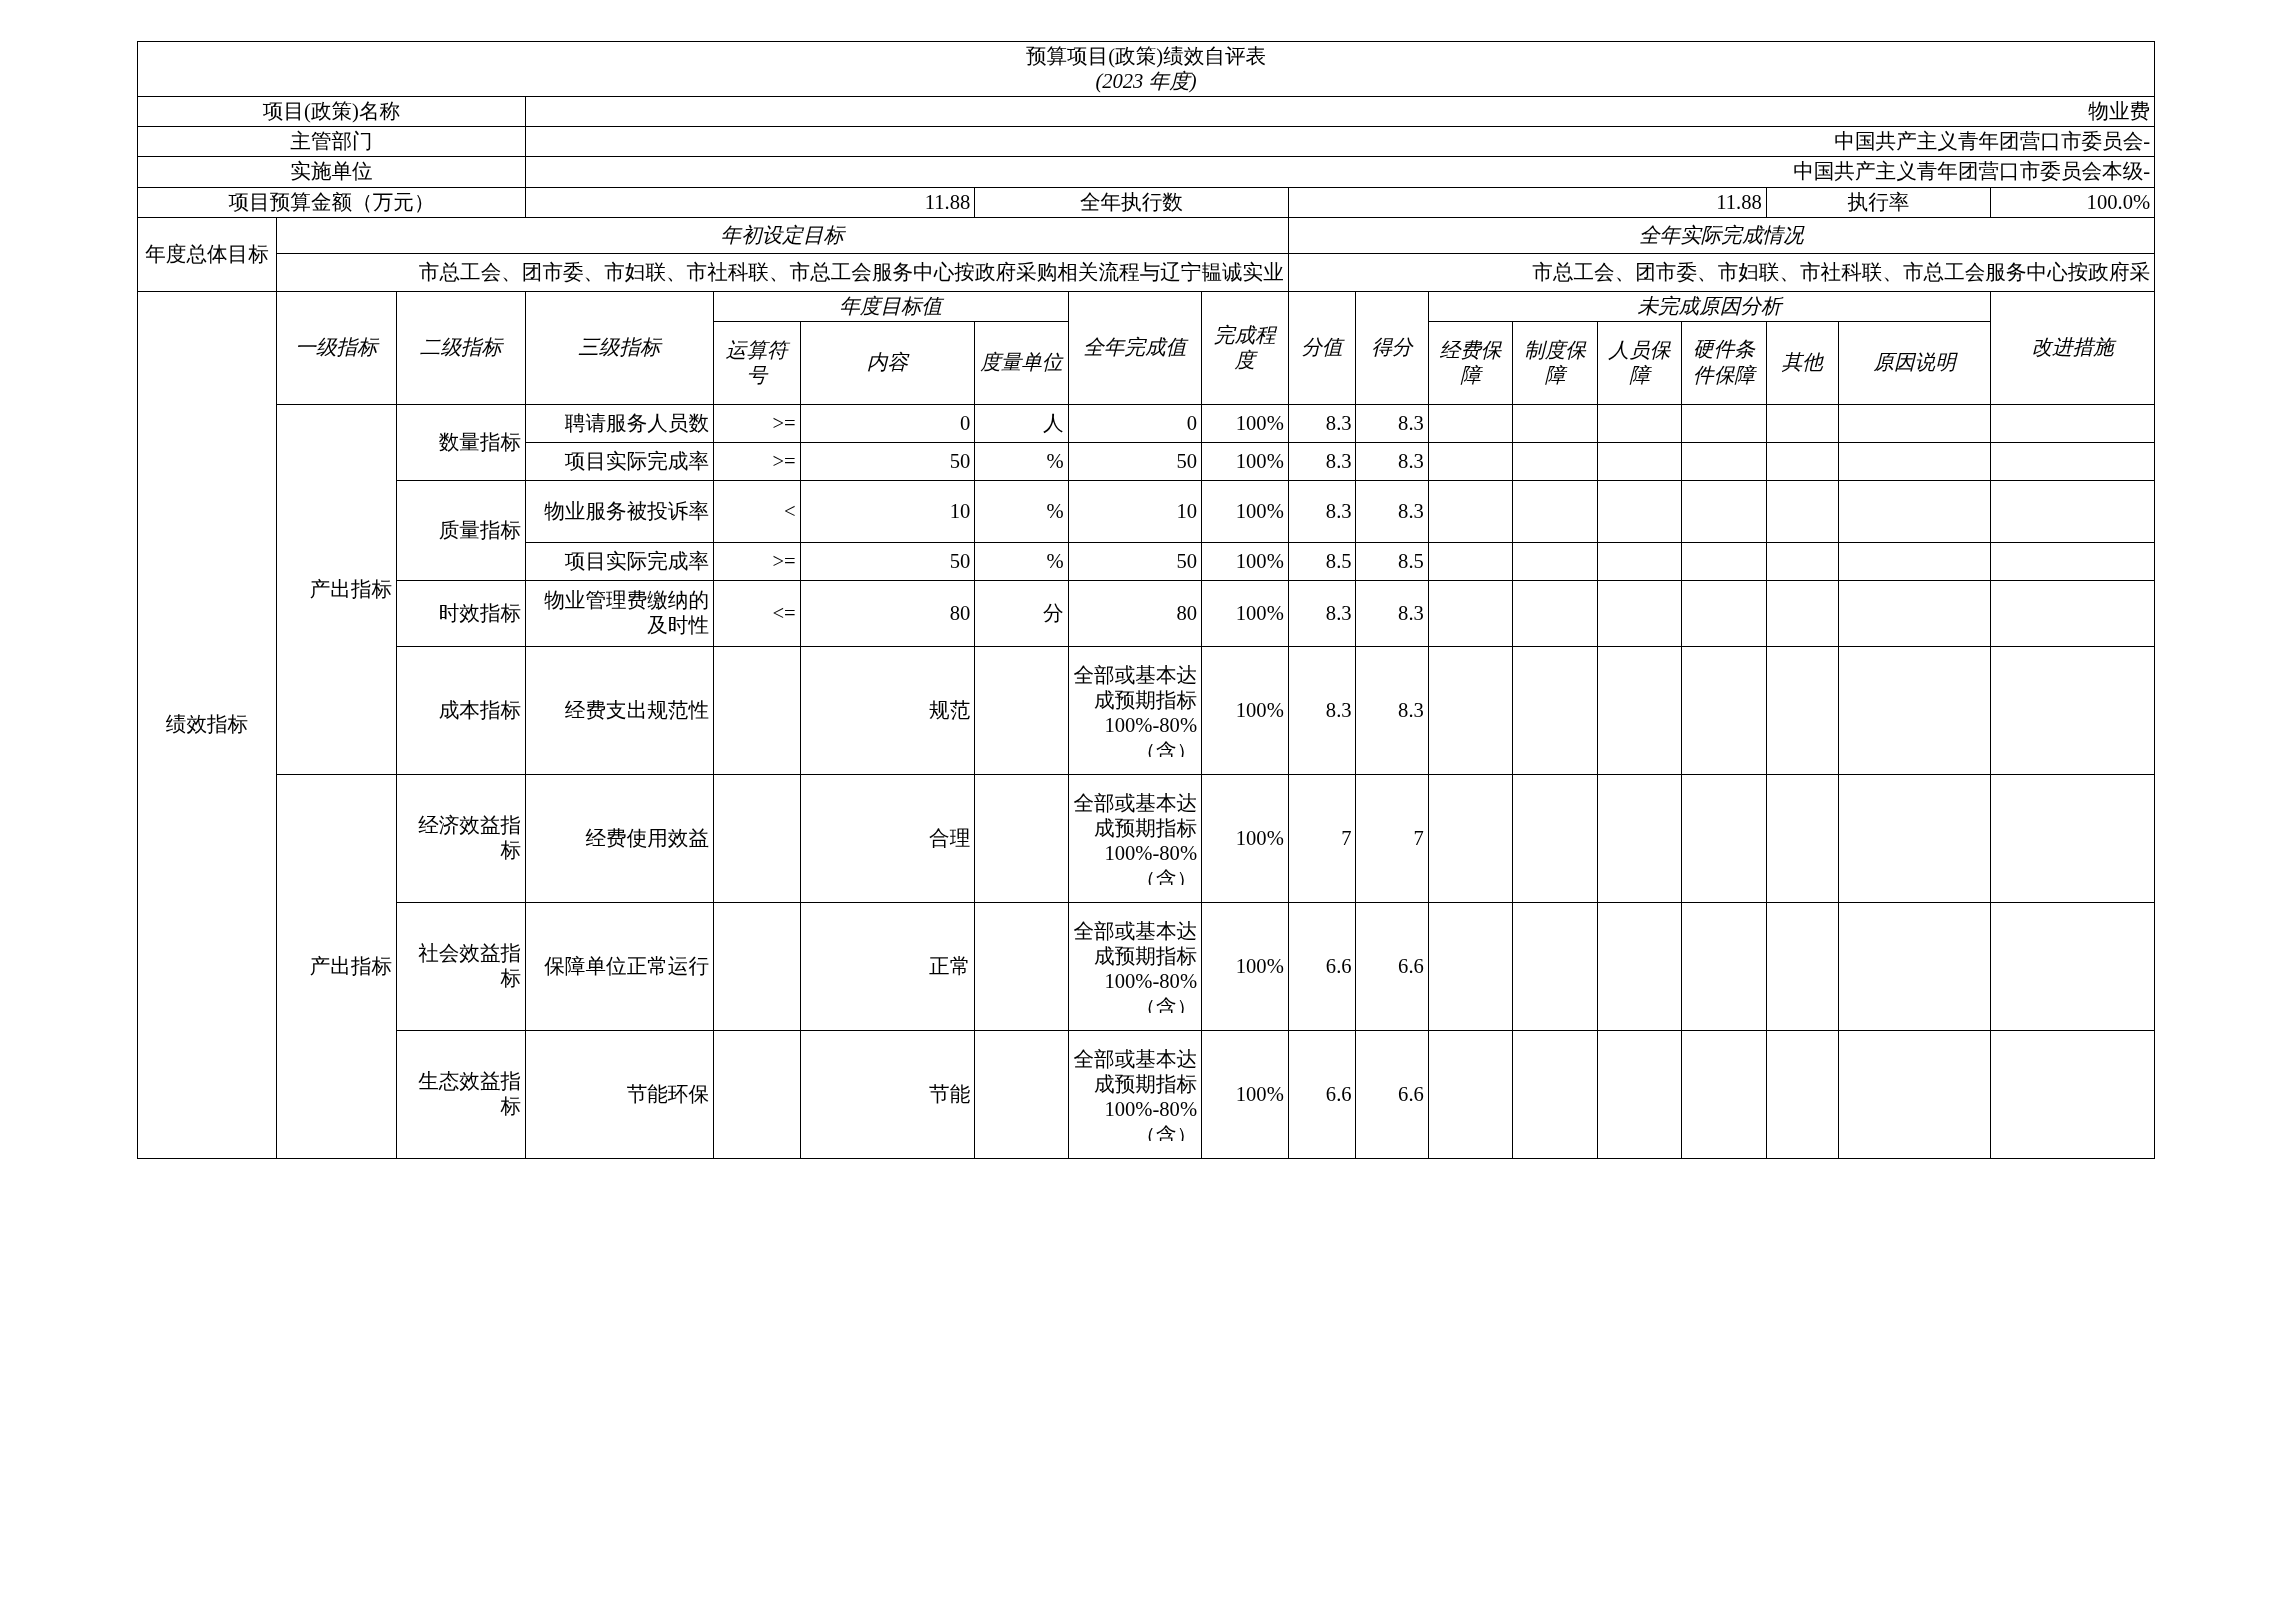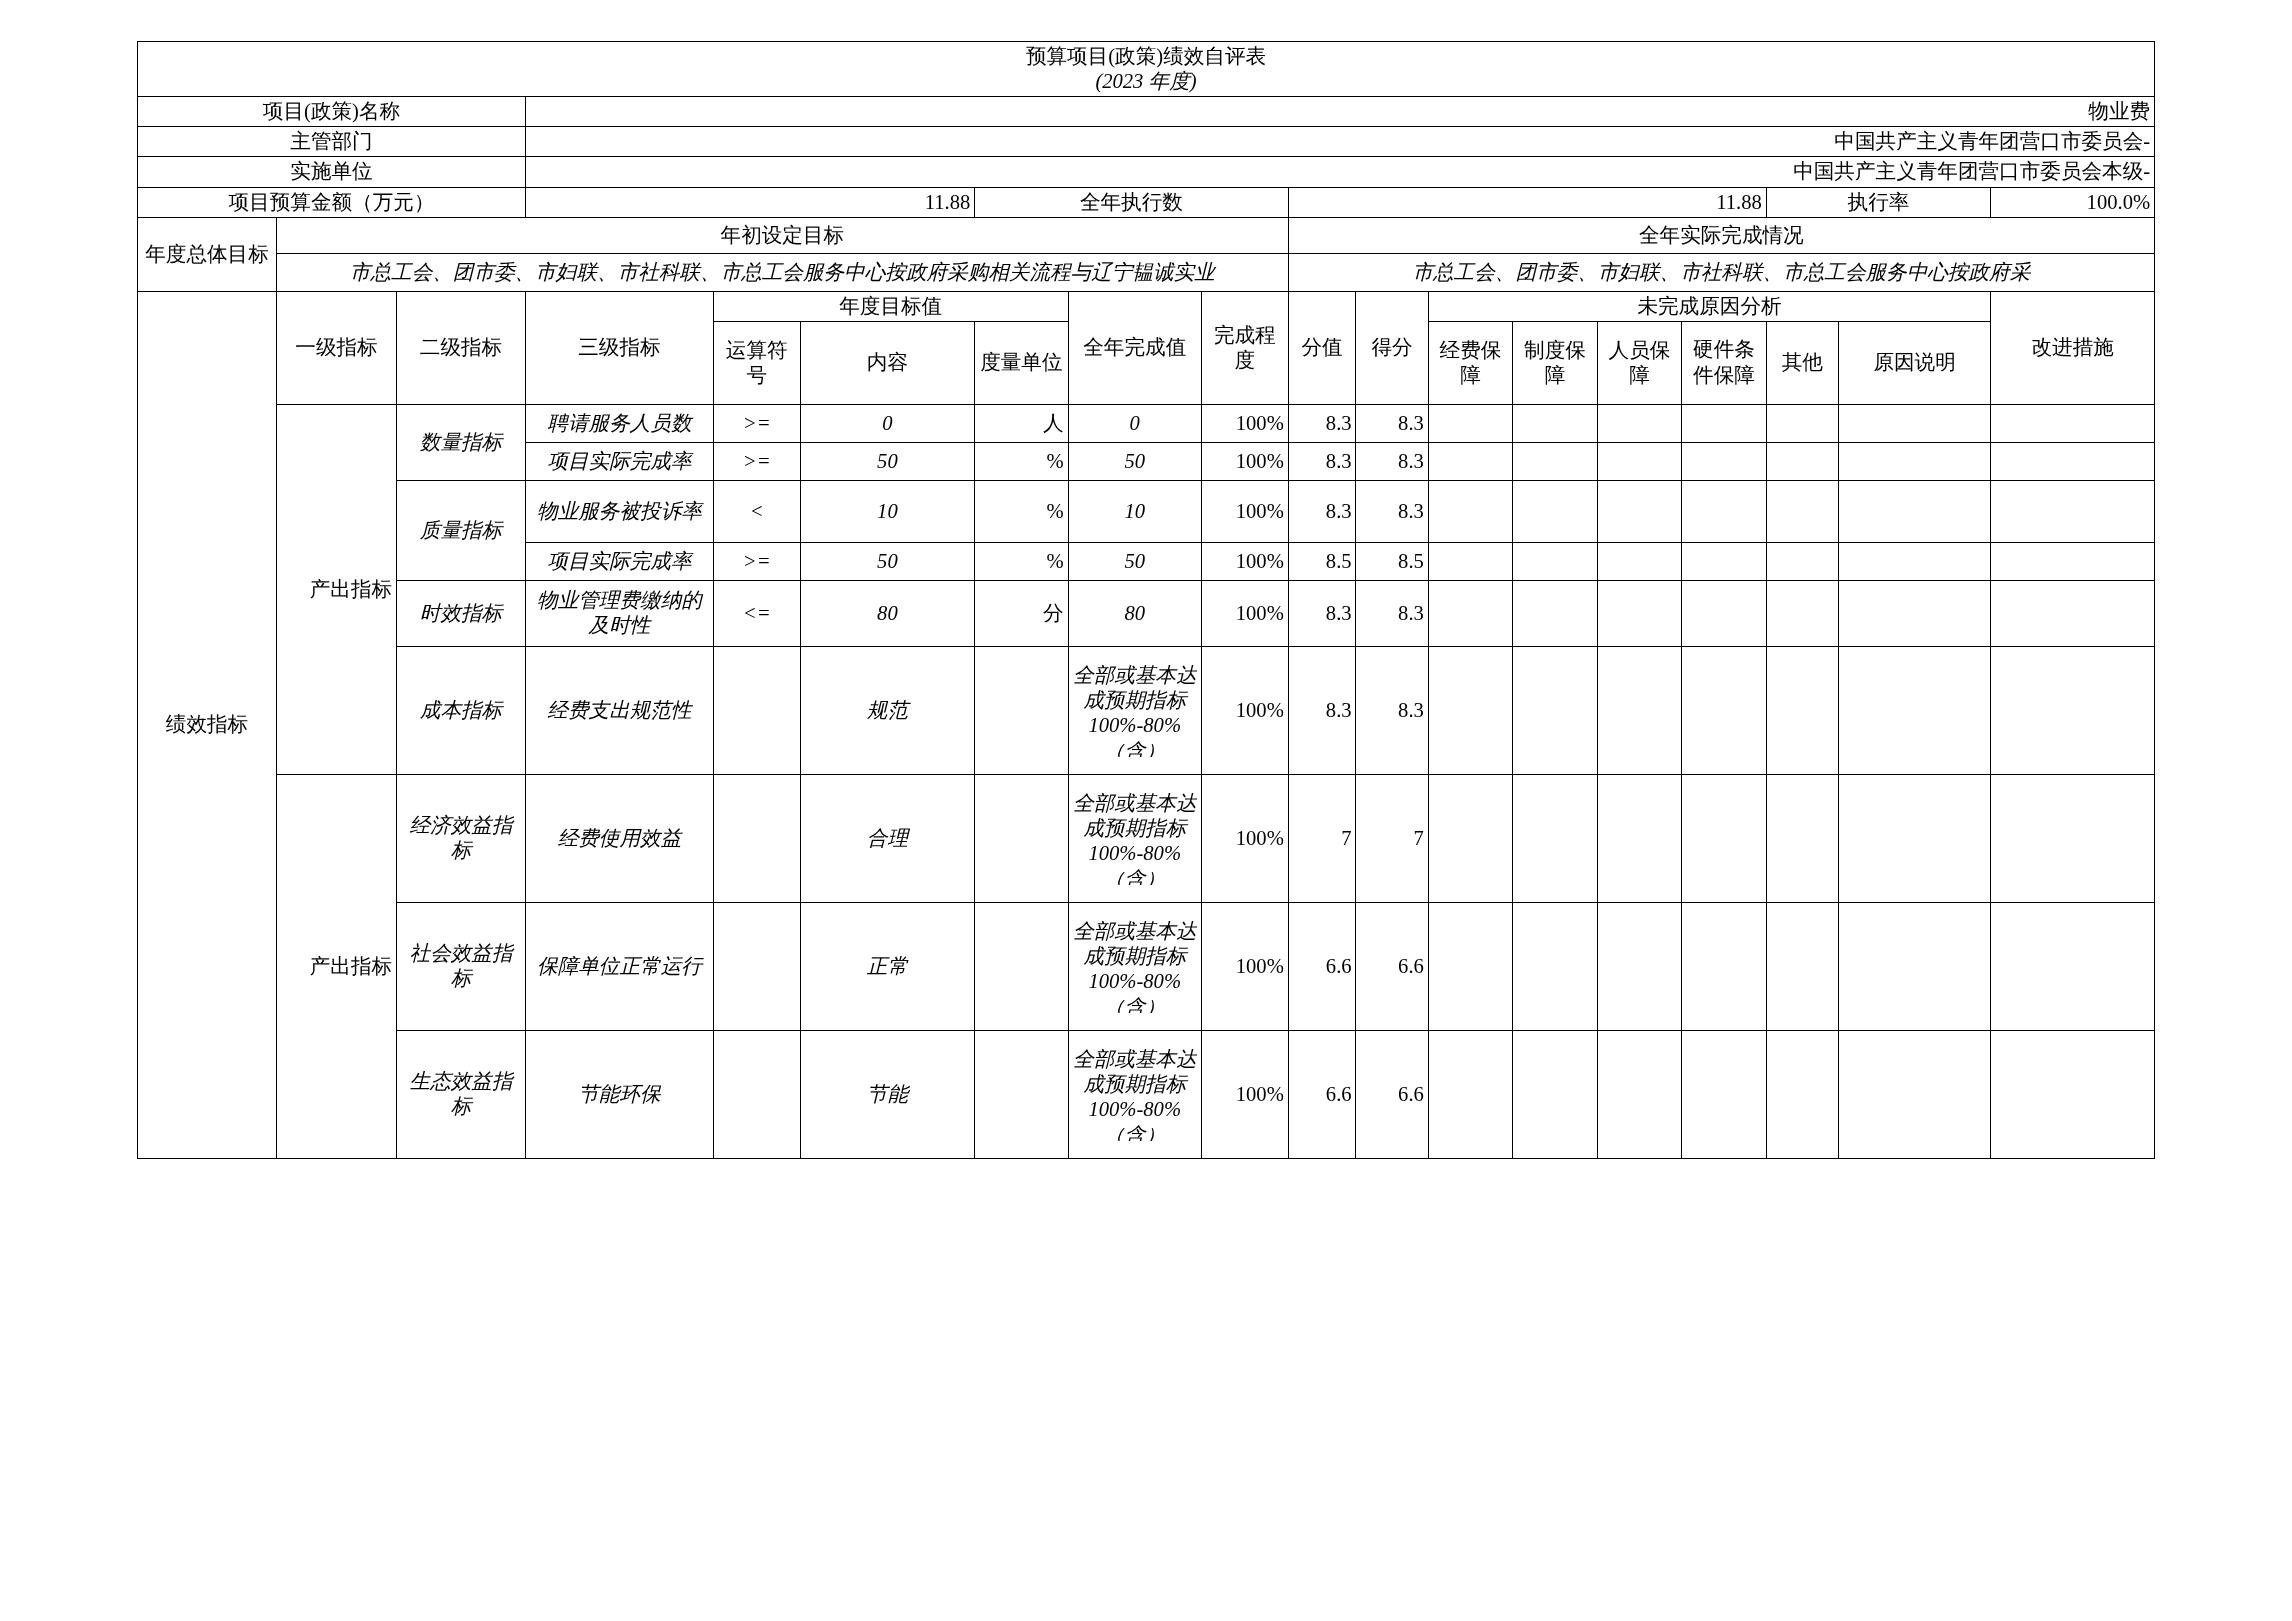--- a/index.html
+++ b/index.html
@@ -43,27 +43,28 @@
     padding: 13.7px 0 9.8px 0;
     line-height: 1.45;
   }
   .title-cell .t2 { display:block;font-style:italic; }
   .lbl {
     text-align: center;
     font-weight: bold;
     font-size: 21.6px;
   }
   .ctr { text-align: right; }
-  .left { text-align: center; font-style: italic; }
+  .left { text-align: right; }
   .vtop { vertical-align: top; }
   .small { font-size: 19.6px; }
   .hdr {
     text-align: center;
     font-weight: bold;
     font-size: 21.6px;
+    font-style: italic;
   }
   .nowrapclip {
     white-space: nowrap;
     overflow: hidden;
   }
   .clipbox {
     max-height: 94px;
     overflow: hidden;
     display: block;
   }

